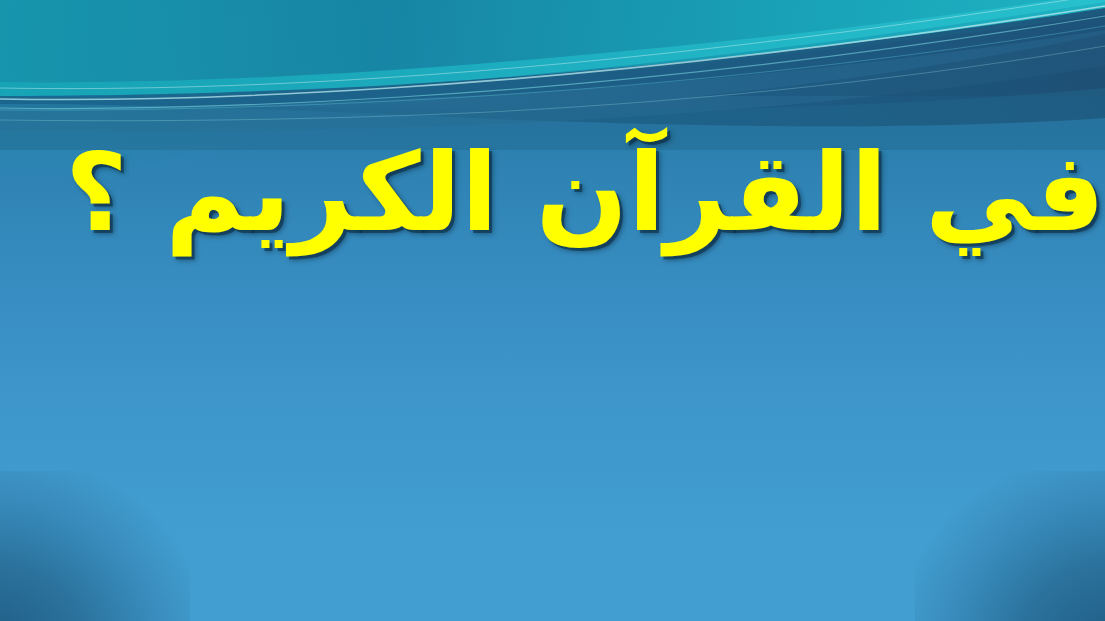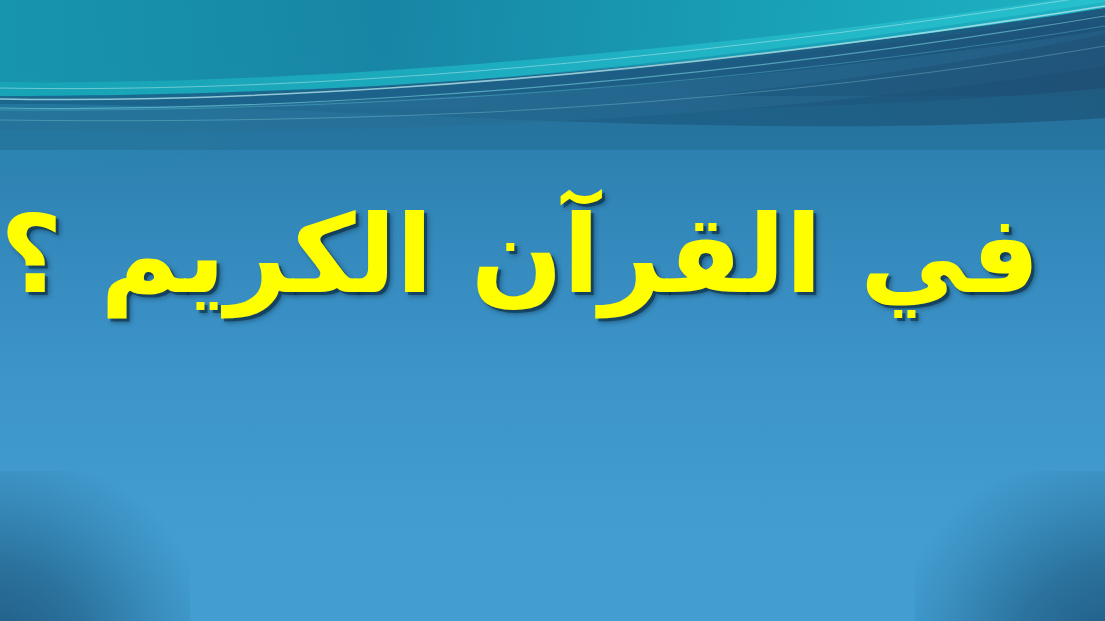--- a/index.html
+++ b/index.html
@@ -74,23 +74,23 @@
                 rgba(30,160,180,0) 75%);
     pointer-events: none;
   }
 
   
   .content {
     position: absolute;
     inset: 0;
     display: flex;
     flex-direction: column;
-    align-items: flex-end;
+    align-items: flex-start;
     justify-content: flex-start;
-    padding-top: 92px;
+    padding-top: 30px;
     box-sizing: border-box;
   }
   .headline {
     direction: rtl;
     text-align: center;
     color: #ffff00;
     font-family: "DejaVu Sans", "Liberation Sans", sans-serif;
     font-weight: bold;
     font-size: 116px;
     line-height: 1.38;

